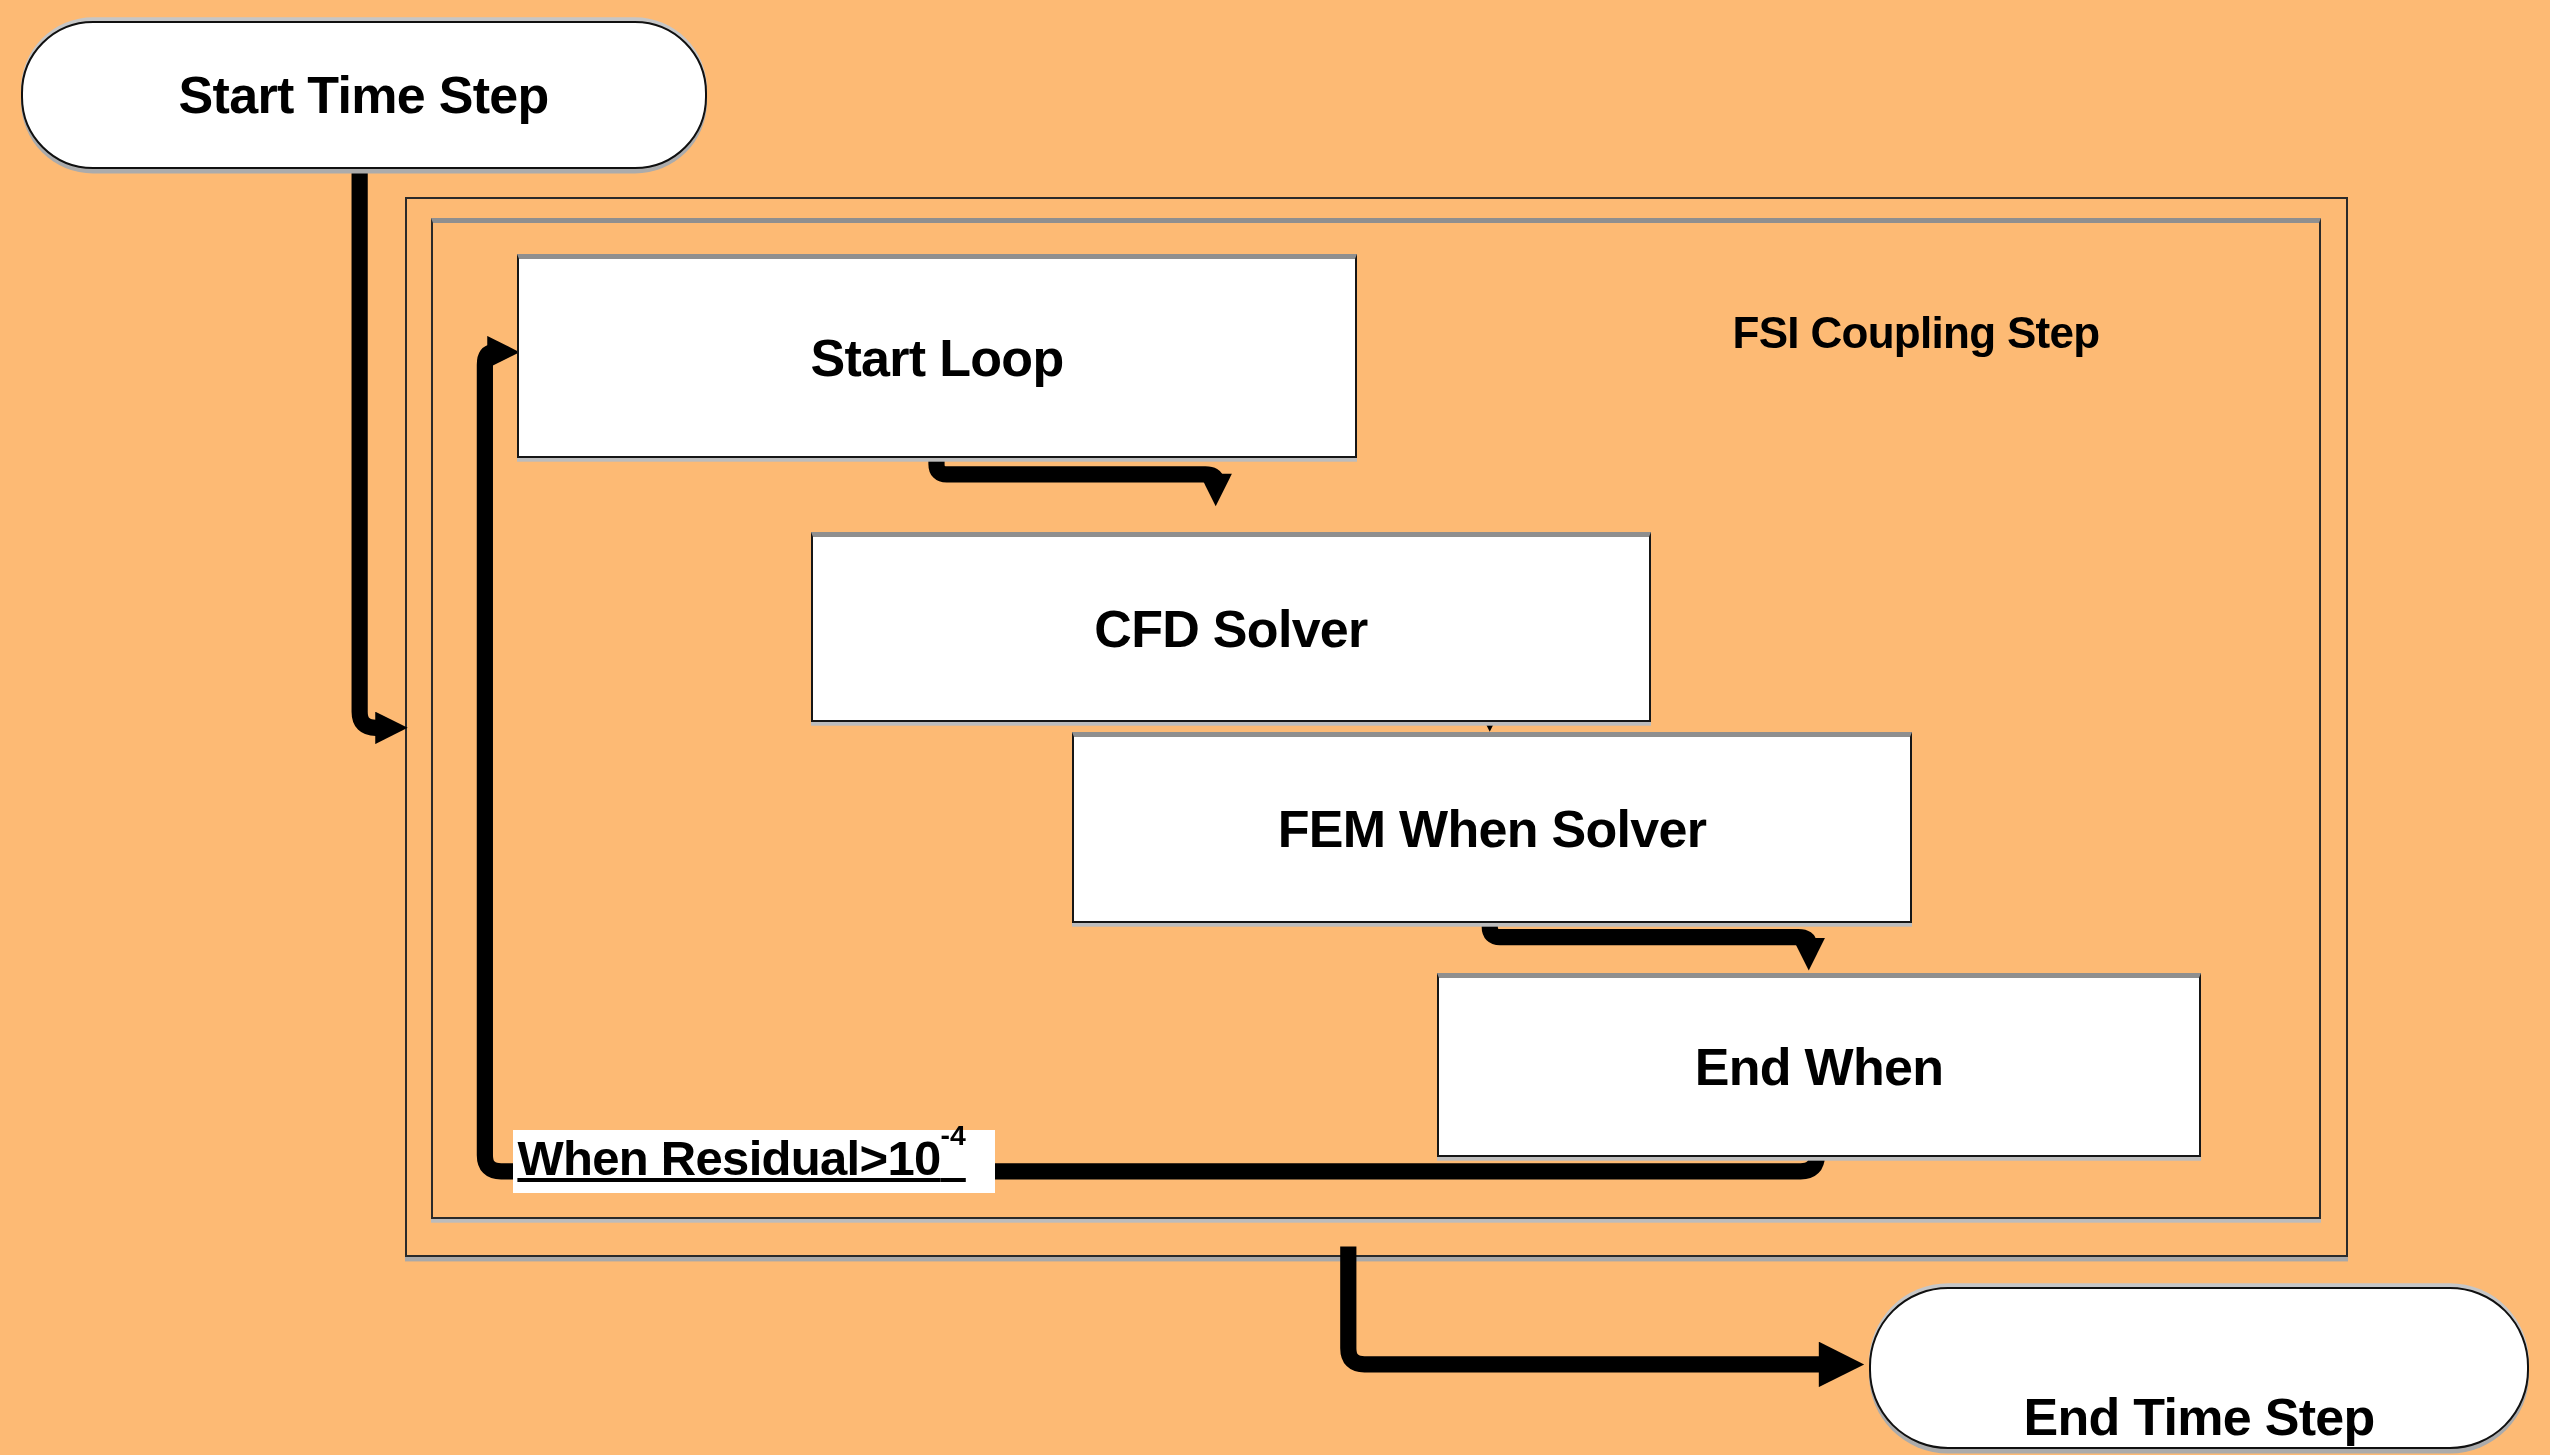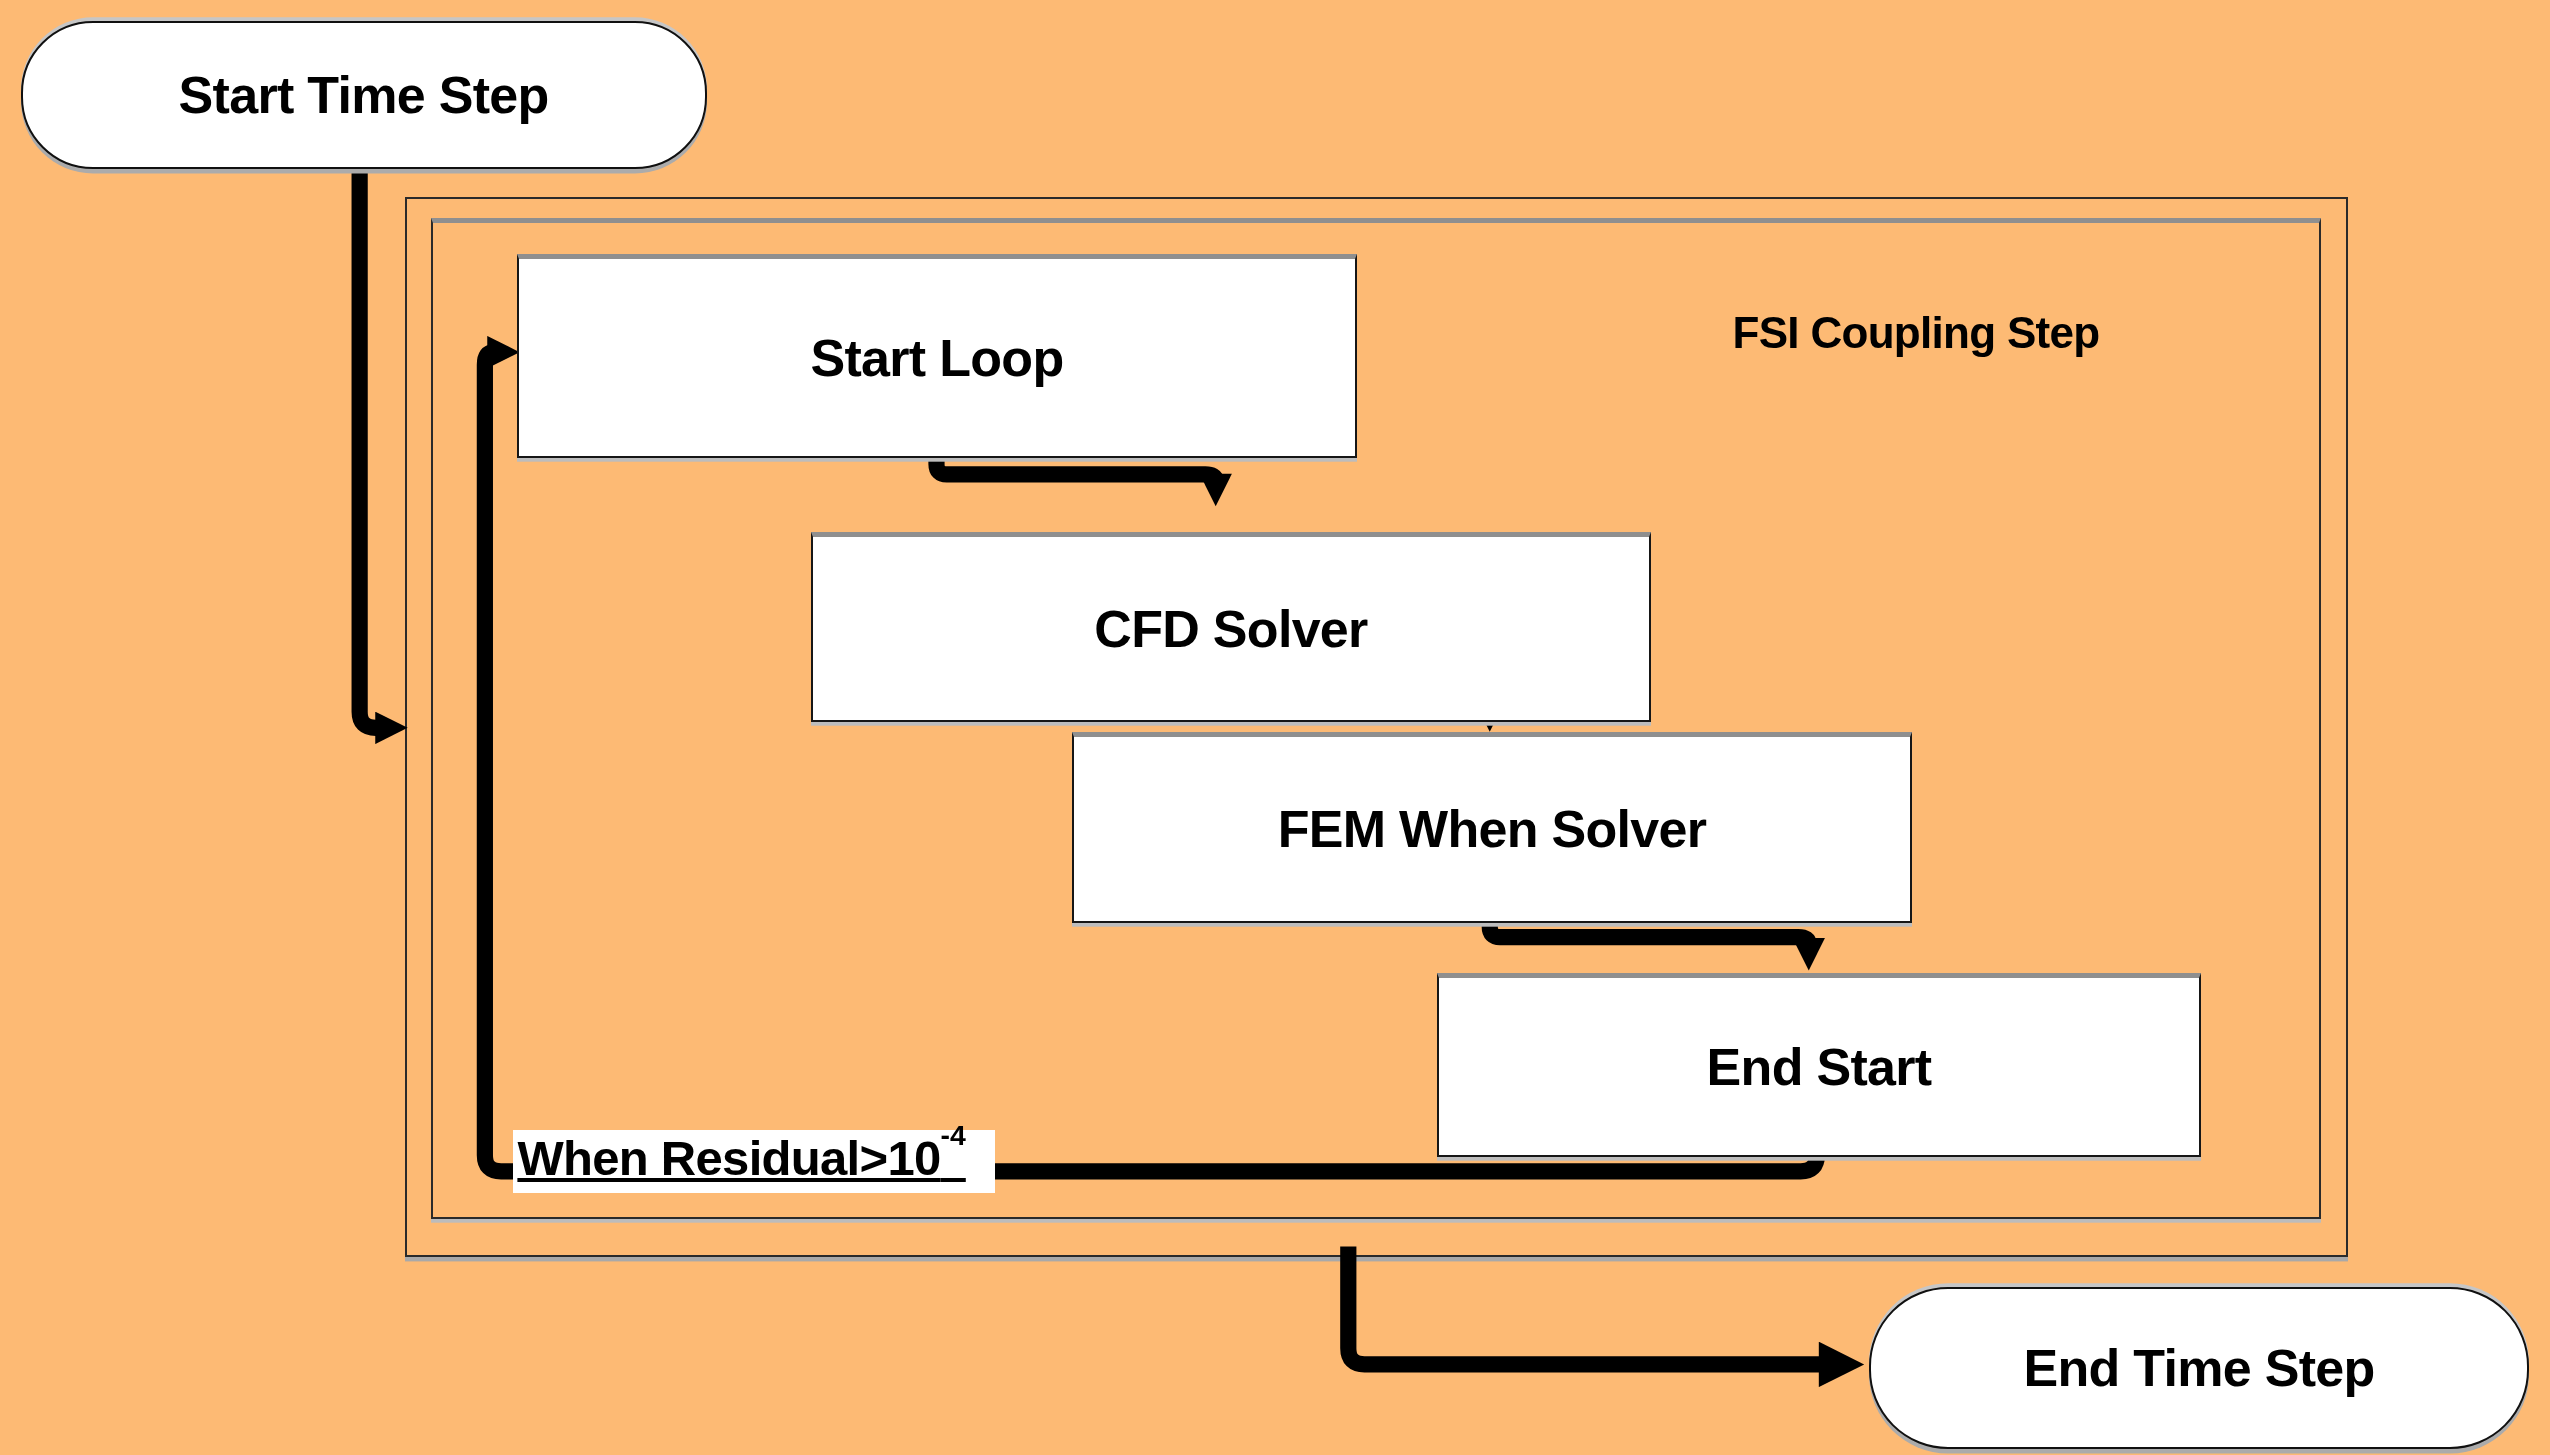--- a/index.html
+++ b/index.html
@@ -120,25 +120,25 @@
 
   <div class="node process" style="left:811px; top:508px; width:836px; height:183px;margin-top:24px;">
     <span>CFD Solver</span>
   </div>
 
   <div class="node process" style="left:1072px; top:732px; width:836px; height:184px;">
     <span>FEM When Solver</span>
   </div>
 
   <div class="node process" style="left:1437px; top:973px; width:760px; height:177px;">
-    <span>End Start</span>
+    <span>End When</span>
   </div>
 
   <div class="loop-label" style="left:513px; top:1130px;text-decoration:underline;">
     <span>When Residual&gt;10</span><sup>-4</sup>
   </div>
 
-  <div class="node stadium" style="left:1869px; top:1287px; width:656px; height:158px; border-radius:79px;">
+  <div class="node stadium" style="left:1869px; top:1287px; width:656px; height:158px; border-radius:79px;align-items:flex-end;">
     <span>End Time Step</span>
   </div>
 
 </div>
 
 
 </body></html>

